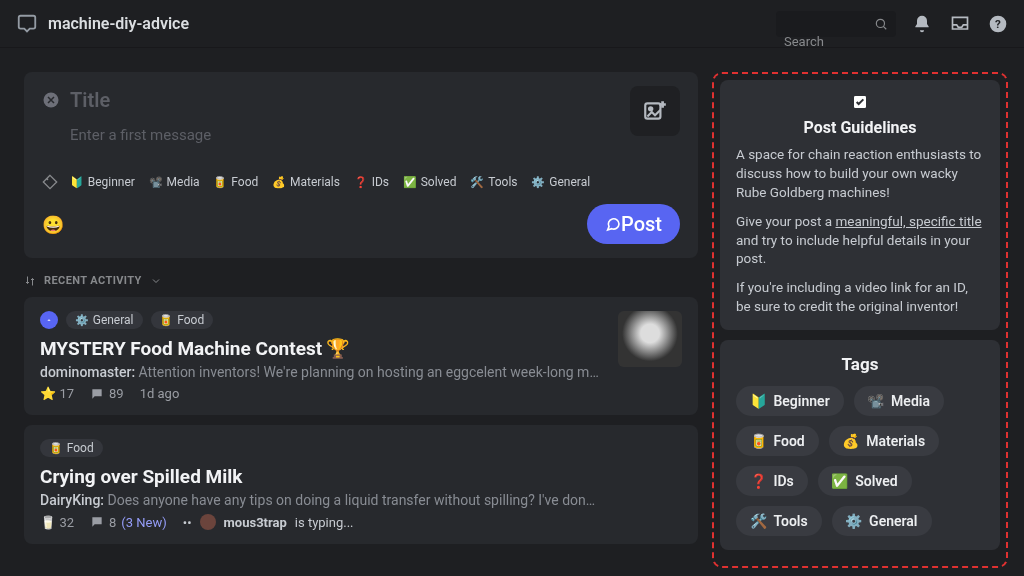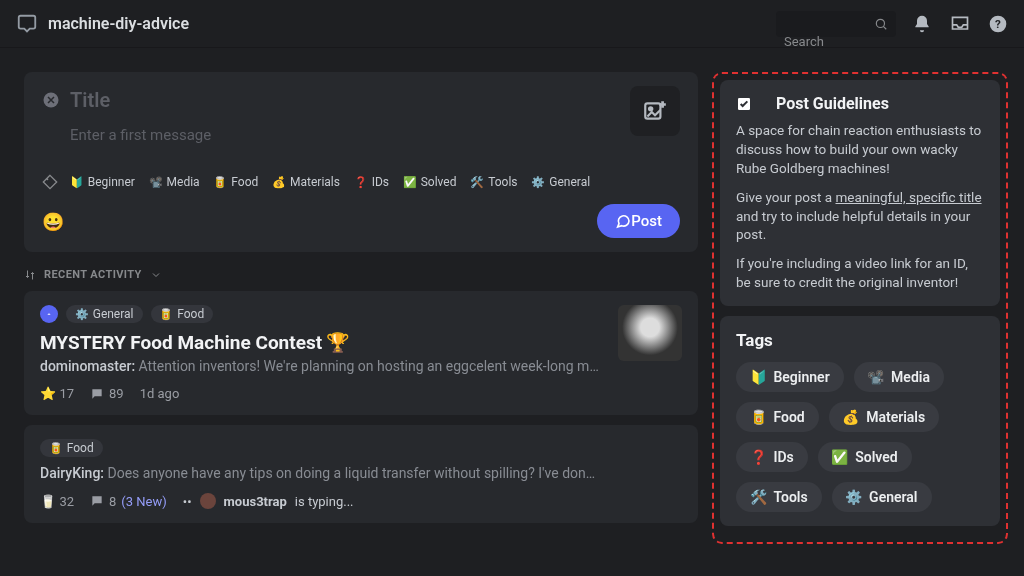--- a/index.html
+++ b/index.html
@@ -49,59 +49,59 @@
 .tag-row { display: flex; align-items: center; gap: 14px; margin-top: 30px; flex-wrap: wrap; }
 .tag-row .tag-icon { color: #87898c; width: 16px; height: 16px; margin-right: -2px;}
 .mini-tag { font-size: 12px; color: #c7cbd1; display: flex; align-items: center; gap: 4px; }
 .mini-tag .emoji { font-size: 11px; }
 
 .composer-footer { display: flex; align-items: center; margin-top: 14px; }
 .emoji-btn { color: #87898c; font-size: 18px; }
 .post-btn {
   margin-left: auto; background: #5865f2; color: #fff;
   padding: 8px 18px; border-radius: 20px;
-  display: flex; align-items: center; gap: 0; font-weight: 500; font-size: 15px;
+  display: flex; align-items: center; gap: 0; font-weight: 500; font-size: 20px;
 }
 
 .sort-row { display: flex; align-items: center; gap: 8px; margin: 16px 0 10px; color: #87898c; font-size: 11px; font-weight: 700; letter-spacing: .4px; }
 .sort-row svg { width: 12px; height: 12px; }
 
 .post-card { background: #27292d; border-radius: 8px; padding: 14px 16px; margin-bottom: 10px; position: relative; }
 .post-row-tags { display: flex; gap: 8px; align-items: center; margin-bottom: 8px; }
 .post-pin { width: 18px; height: 18px; background: #5865f2; border-radius: 50%; display:flex;align-items:center;justify-content:center; }
 .post-pin svg { width: 10px; height: 10px; color:#fff; }
 .pill {
   background: #34363c; border-radius: 12px; padding: 2px 9px;
   font-size: 12px; color: #c7cbd1; display: flex; align-items: center; gap: 4px;
 }
 .pill .emoji { font-size: 11px; }
 .post-title { color: #f2f3f5; font-size: 19px; font-weight: 700; display: flex; align-items: center; gap: 6px; }
 .post-excerpt { color: #888c93; font-size: 14px; margin-top: 4px; white-space: nowrap; overflow: hidden; text-overflow: ellipsis; max-width: 560px; }
 .post-excerpt .author { color: #c7cbd1; font-weight: 500; }
-.post-meta { display: flex; align-items: center; gap: 16px; margin-top: 12px; color: #9a9da4; font-size: 13px; }
+.post-meta { display: flex; align-items: center; gap: 16px; margin-top: 6px; color: #9a9da4; font-size: 13px; }
 .post-meta .meta { display: flex; align-items: center; gap: 5px; }
 .post-meta .new { color: #949cf7; }
 .thumb {
   position: absolute; right: 16px; top: 14px;
   width: 64px; height: 56px; background: radial-gradient(circle at 50% 40%, #ddd 0 20%, #333 60%);
   border-radius: 6px;
 }
 .typing { display: flex; align-items: center; gap: 8px; color: #c7cbd1; font-size: 13px;}
 .avatar { width: 16px; height: 16px; border-radius: 50%; background: #6b443c; }
 
 .right { width: 296px; }
 .highlight-box {
   border: 2.5px dashed #e03131; border-radius: 10px;
   padding: 6px;
 }
 .panel {
   background: #2e3035; border-radius: 8px;
   padding: 14px 16px; margin-bottom: 10px;
 }
-.panel-title { display: flex; align-items: center; gap: 24px; color: #f2f3f5; font-weight: 700; font-size: 16px; margin-bottom: 8px; }
+.panel-title { display: flex; align-items: center; gap: 8px; color: #f2f3f5; font-weight: 700; font-size: 16px; margin-bottom: 8px; flex-direction: column; }
 .panel-title svg { width: 16px; height: 16px; }
 .panel p { font-size: 13.5px; color: #c7cbd1; line-height: 1.4; margin-bottom: 10px; }
 .panel p:last-child { margin-bottom: 0; }
 .panel .underline { text-decoration: underline; }
 .tags-panel .panel-title { font-size: 17px; margin-bottom: 12px; }
 .tags-grid { display: flex; flex-wrap: wrap; gap: 10px; }
 .big-tag {
   background: #393b41; border-radius: 18px;
   padding: 7px 14px; color: #eceef0; font-weight: 600; font-size: 14px;
   display: flex; align-items: center; gap: 6px;
@@ -237,20 +237,21 @@
     </div>
     <div class="thumb"></div>
   </div>
         <div class="post-card">
     <div class="post-row-tags">
             <div class="pill">
               <span class="emoji">🥫</span>
               <span>Food</span>
             </div>
           </div>
+    <div class="post-title">Crying over Spilled Milk </div>
     <div class="post-excerpt"><span class="author">DairyKing:</span> Does anyone have any tips on doing a liquid transfer without spilling? I've done 13 tries but can't seem to get...</div>
     <div class="post-meta">
       <div class="meta">🥛 32</div>
       <div class="meta"><svg width="14" height="14" viewBox="0 0 24 24" fill="currentColor">
                 <path d="M4 4h16v12H8l-4 4z"></path>
               </svg> 8 <span class="new">(3 New)</span></div>
       <span class="typing">•• <span class="avatar"></span><b>mous3trap</b> is typing...</span>
     </div>
 
   </div>

